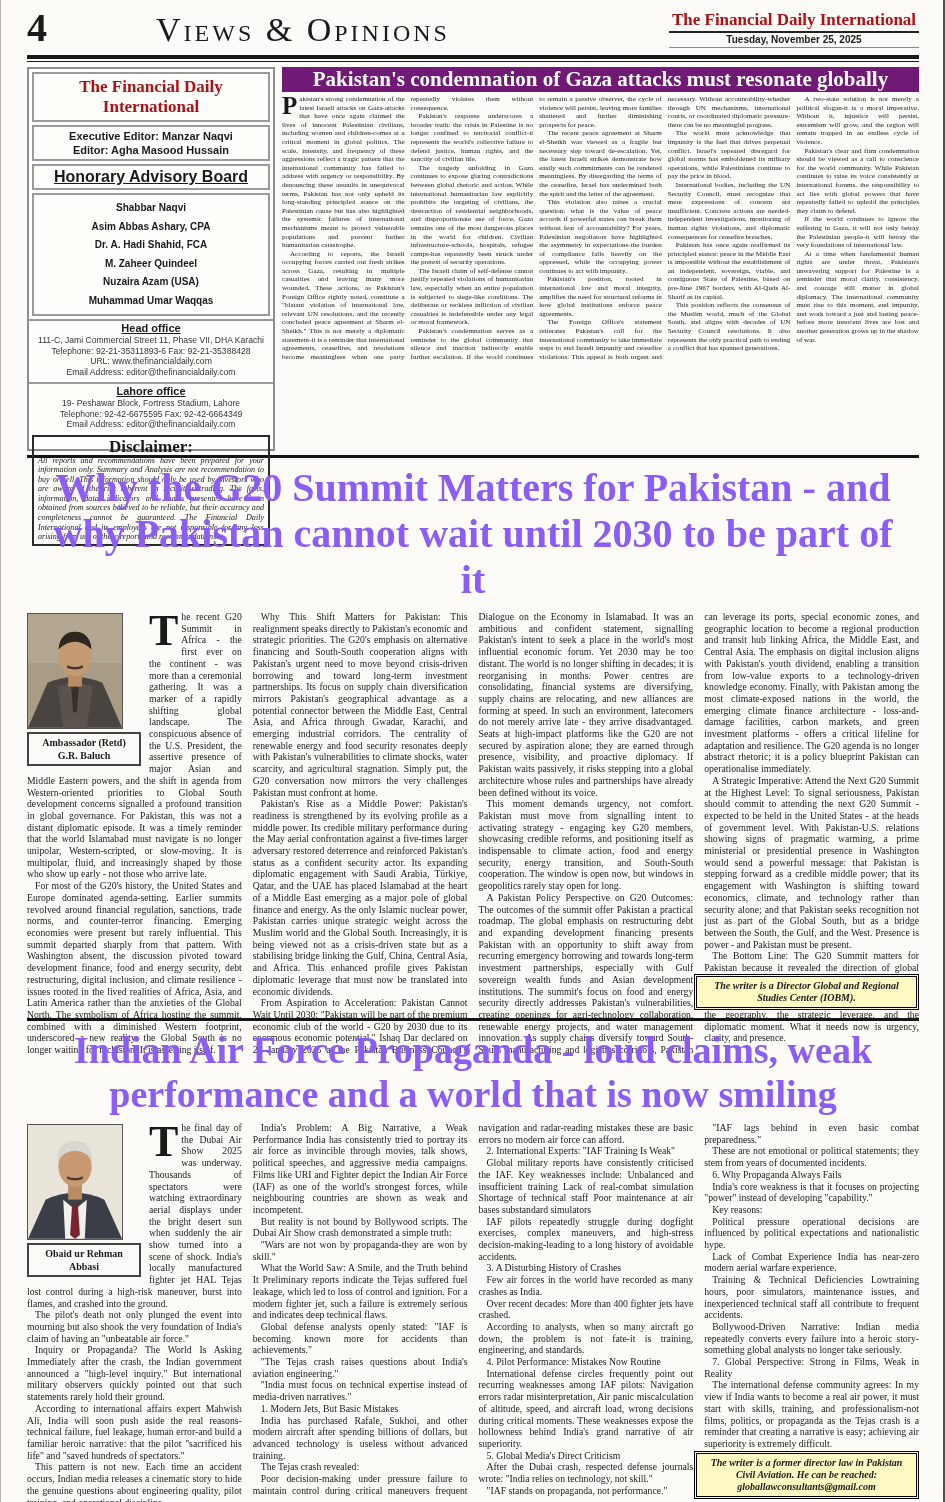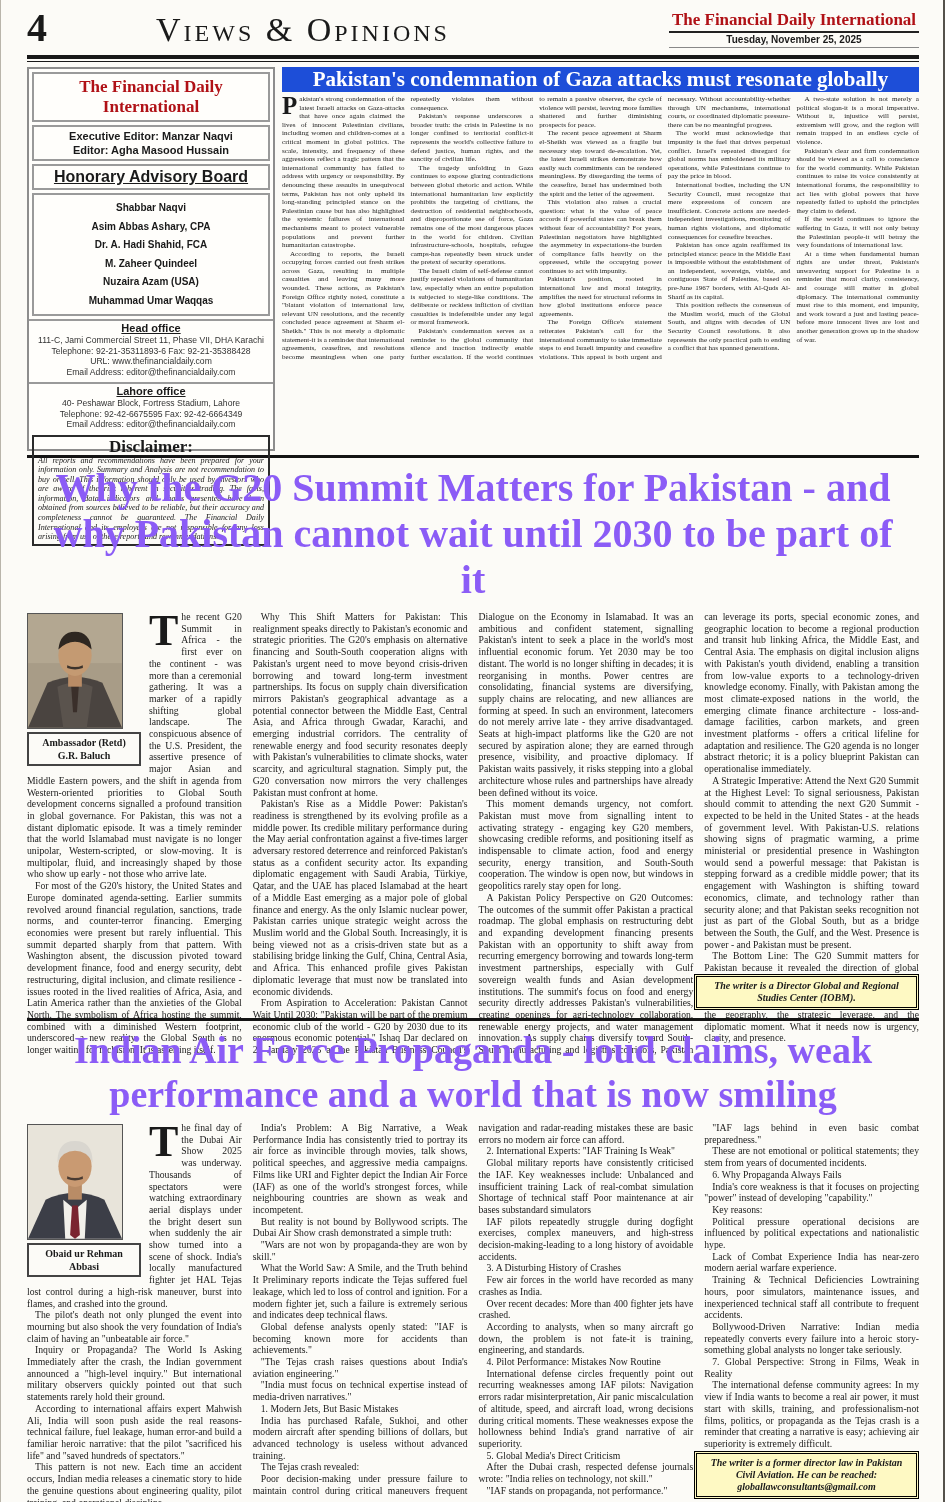--- a/index.html
+++ b/index.html
@@ -61,21 +61,21 @@
   .mh-disclaimer {
     border:2px solid #2b2b2b; margin:3px; padding:0 4px 2px; flex:1;
     font-family:"Liberation Serif", serif; text-align:justify;
   }
   .disc-title { font-size:17px; font-weight:bold; text-align:center; line-height:19px; }
   .disc-text { margin:0; font-style:italic; font-size:8.1px; line-height:9.6px; }
 
   
   .gaza { flex:1; display:flex; flex-direction:column; }
   .gaza-headline {
-    margin:0; background:#1d4ed8; color:#fff; text-align:center;
+    margin:0; background:#701a75; color:#fff; text-align:center;
     font-size:21px; font-weight:bold; line-height:25px; padding:0 2px;
   }
   .gaza-body {
     margin-top:3px; flex:1; overflow:hidden;
     column-count:5; column-gap:6px;
     font-size:7.1px; line-height:8.6px; text-align:justify;
   }
   .gaza-body p, .flow p { margin:0; text-indent:8px; }
   p.drop { text-indent:0; }
   .gaza-body p.drop::first-letter {
@@ -152,21 +152,21 @@
         <div>
             <div class="office-line">111-C, Jami Commercial Street 11, Phase VII, DHA Karachi</div>
             <div class="office-line">Telephone: 92-21-35311893-6 Fax: 92-21-35388428</div>
             <div class="office-line">URL: www.thefinancialdaily.com</div>
             <div class="office-line">Email Address: editor@thefinancialdaily.com</div>
           </div>
       </div>
       <div class="mh-office">
         <div class="office-title">Lahore office</div>
         <div>
-            <div class="office-line">40- Peshawar Block, Fortress Stadium, Lahore</div>
+            <div class="office-line">19- Peshawar Block, Fortress Stadium, Lahore</div>
             <div class="office-line">Telephone: 92-42-6675595 Fax: 92-42-6664349</div>
             <div class="office-line">Email Address: editor@thefinancialdaily.com</div>
           </div>
       </div>
       <div class="mh-disclaimer">
         <div class="disc-title">Disclaimer:</div>
         <p class="disc-text">All reports and recommendations have been prepared for your information only. Summary and Analysis are not recommendation to buy or sell. This information should only be used by investors who are aware of the risk inherent in securities trading. The facts, information, data, indicators and charts presented have been obtained from sources believed to be reliable, but their accuracy and completeness cannot be guaranteed. The Financial Daily International and its employees are not responsible for any loss arising from use of these reports and recommendations.</p>
       </div>
     </aside>
 

